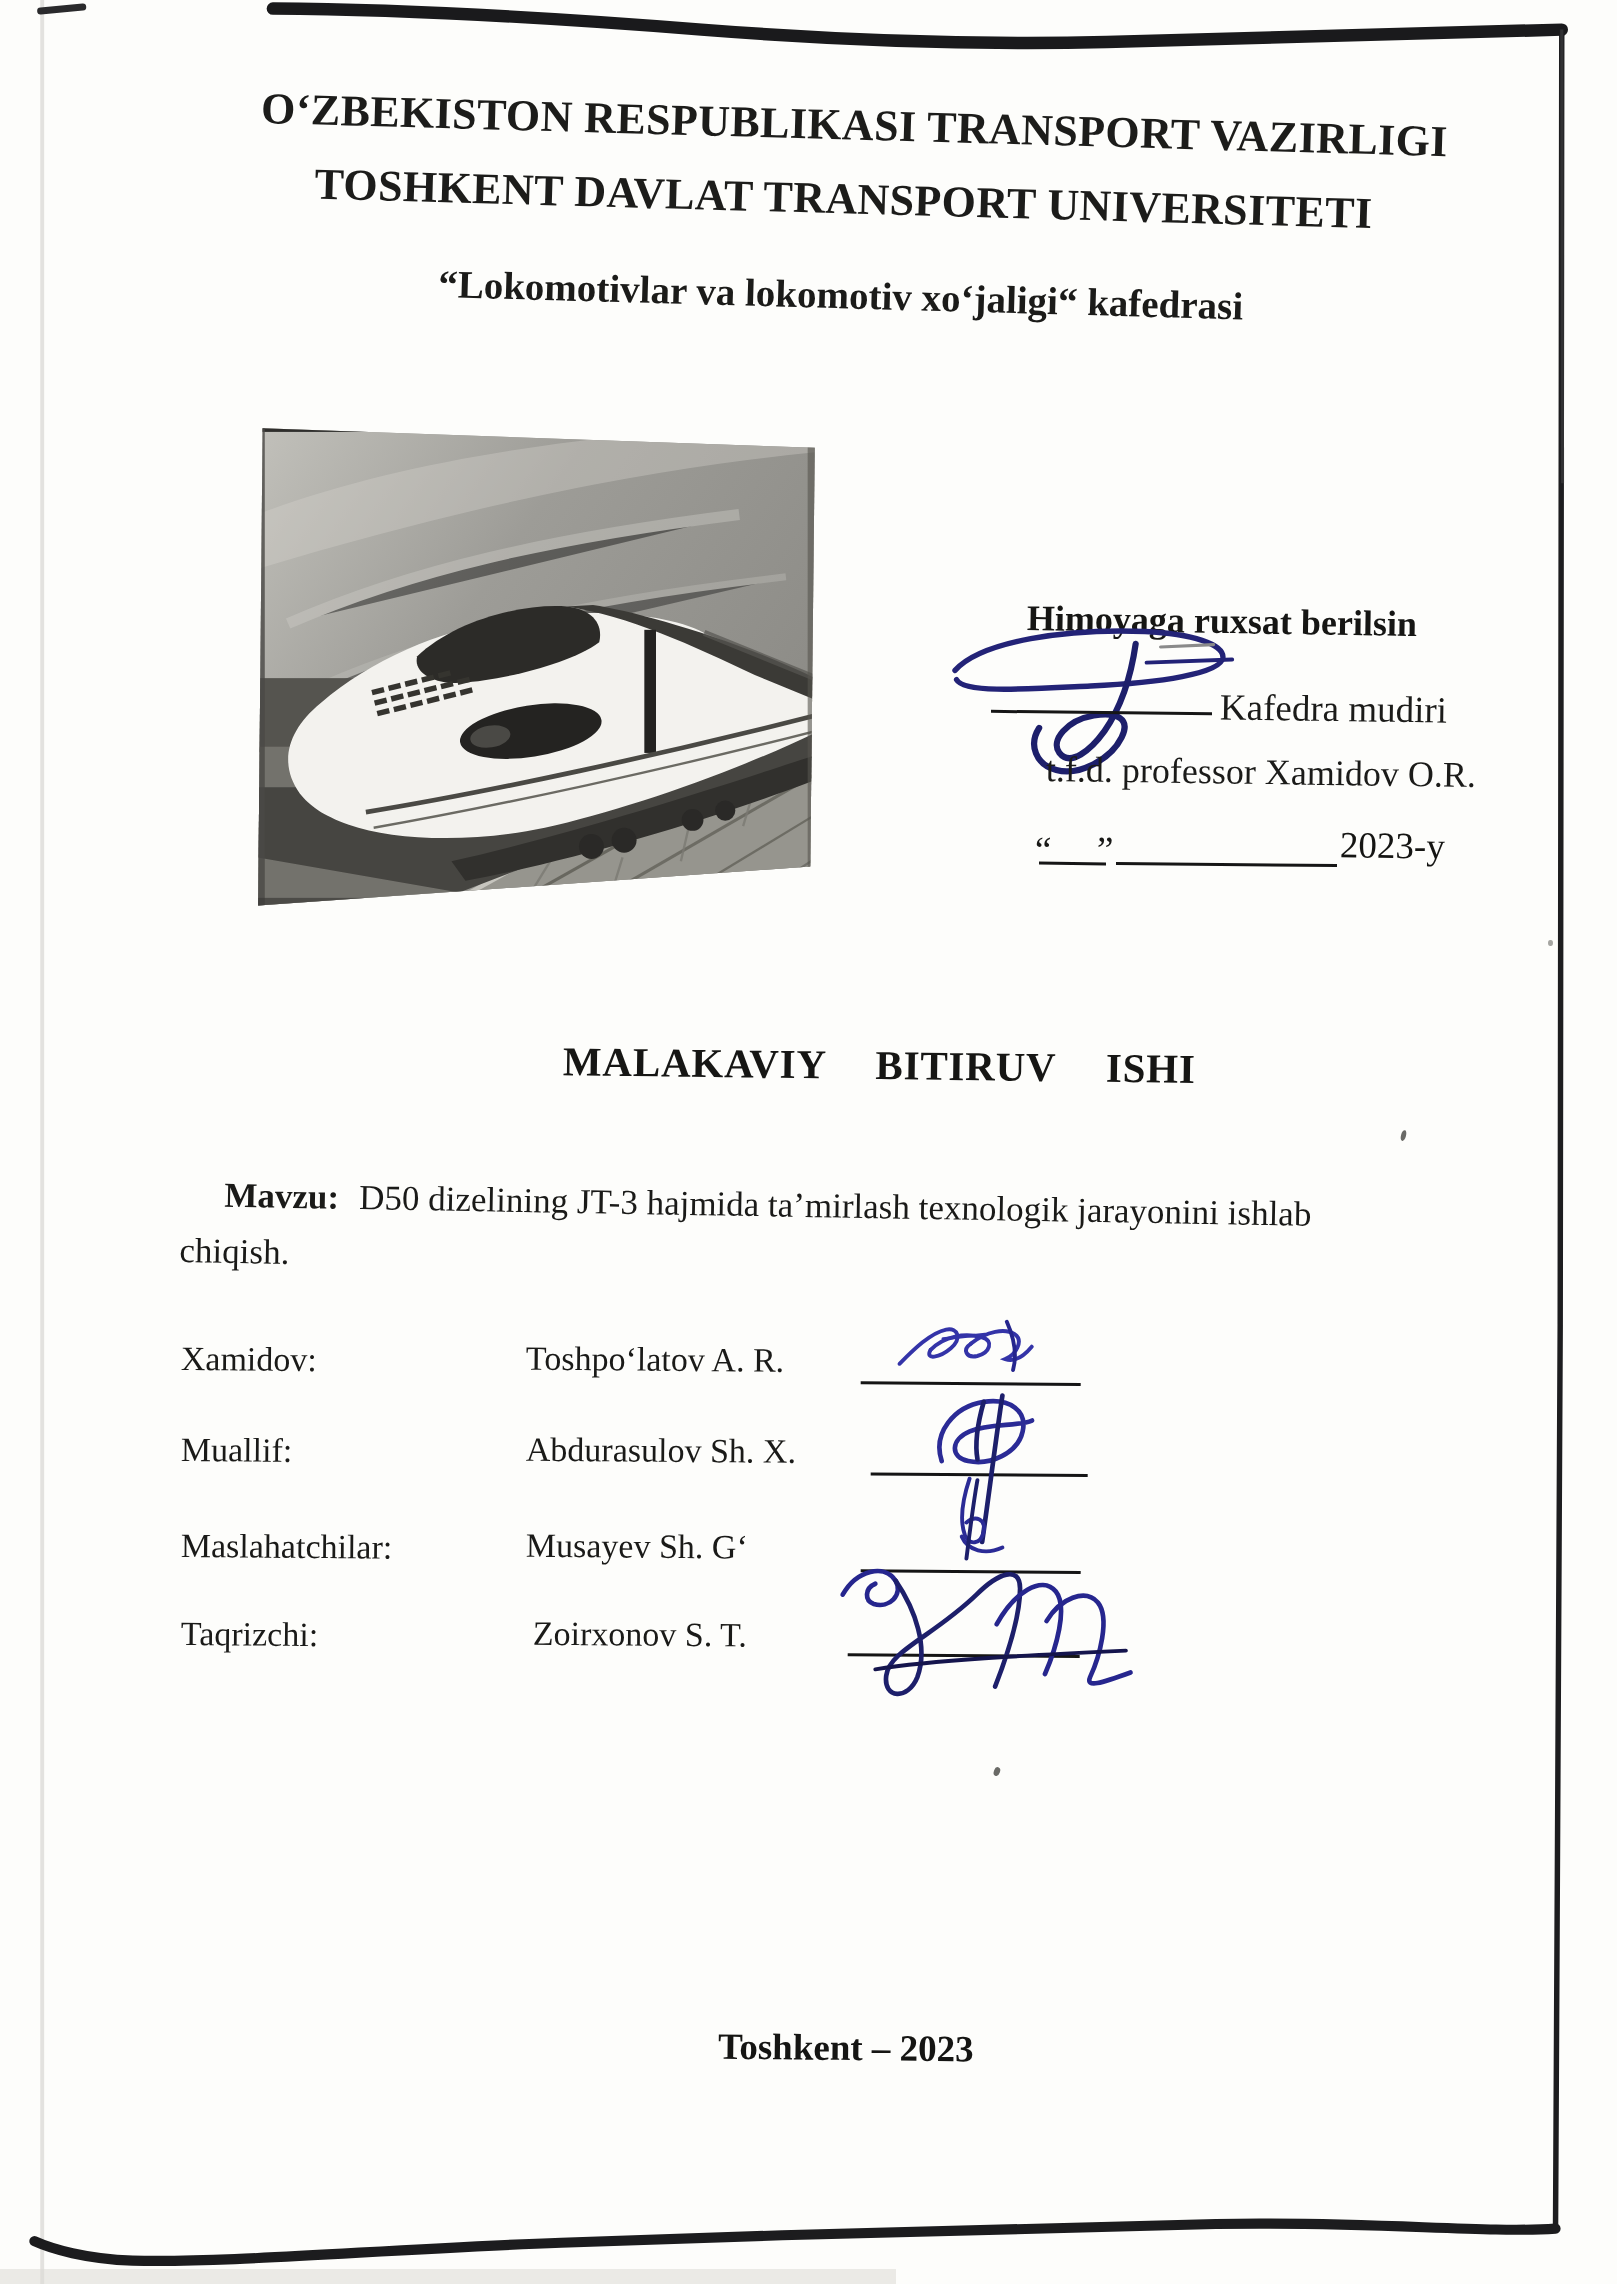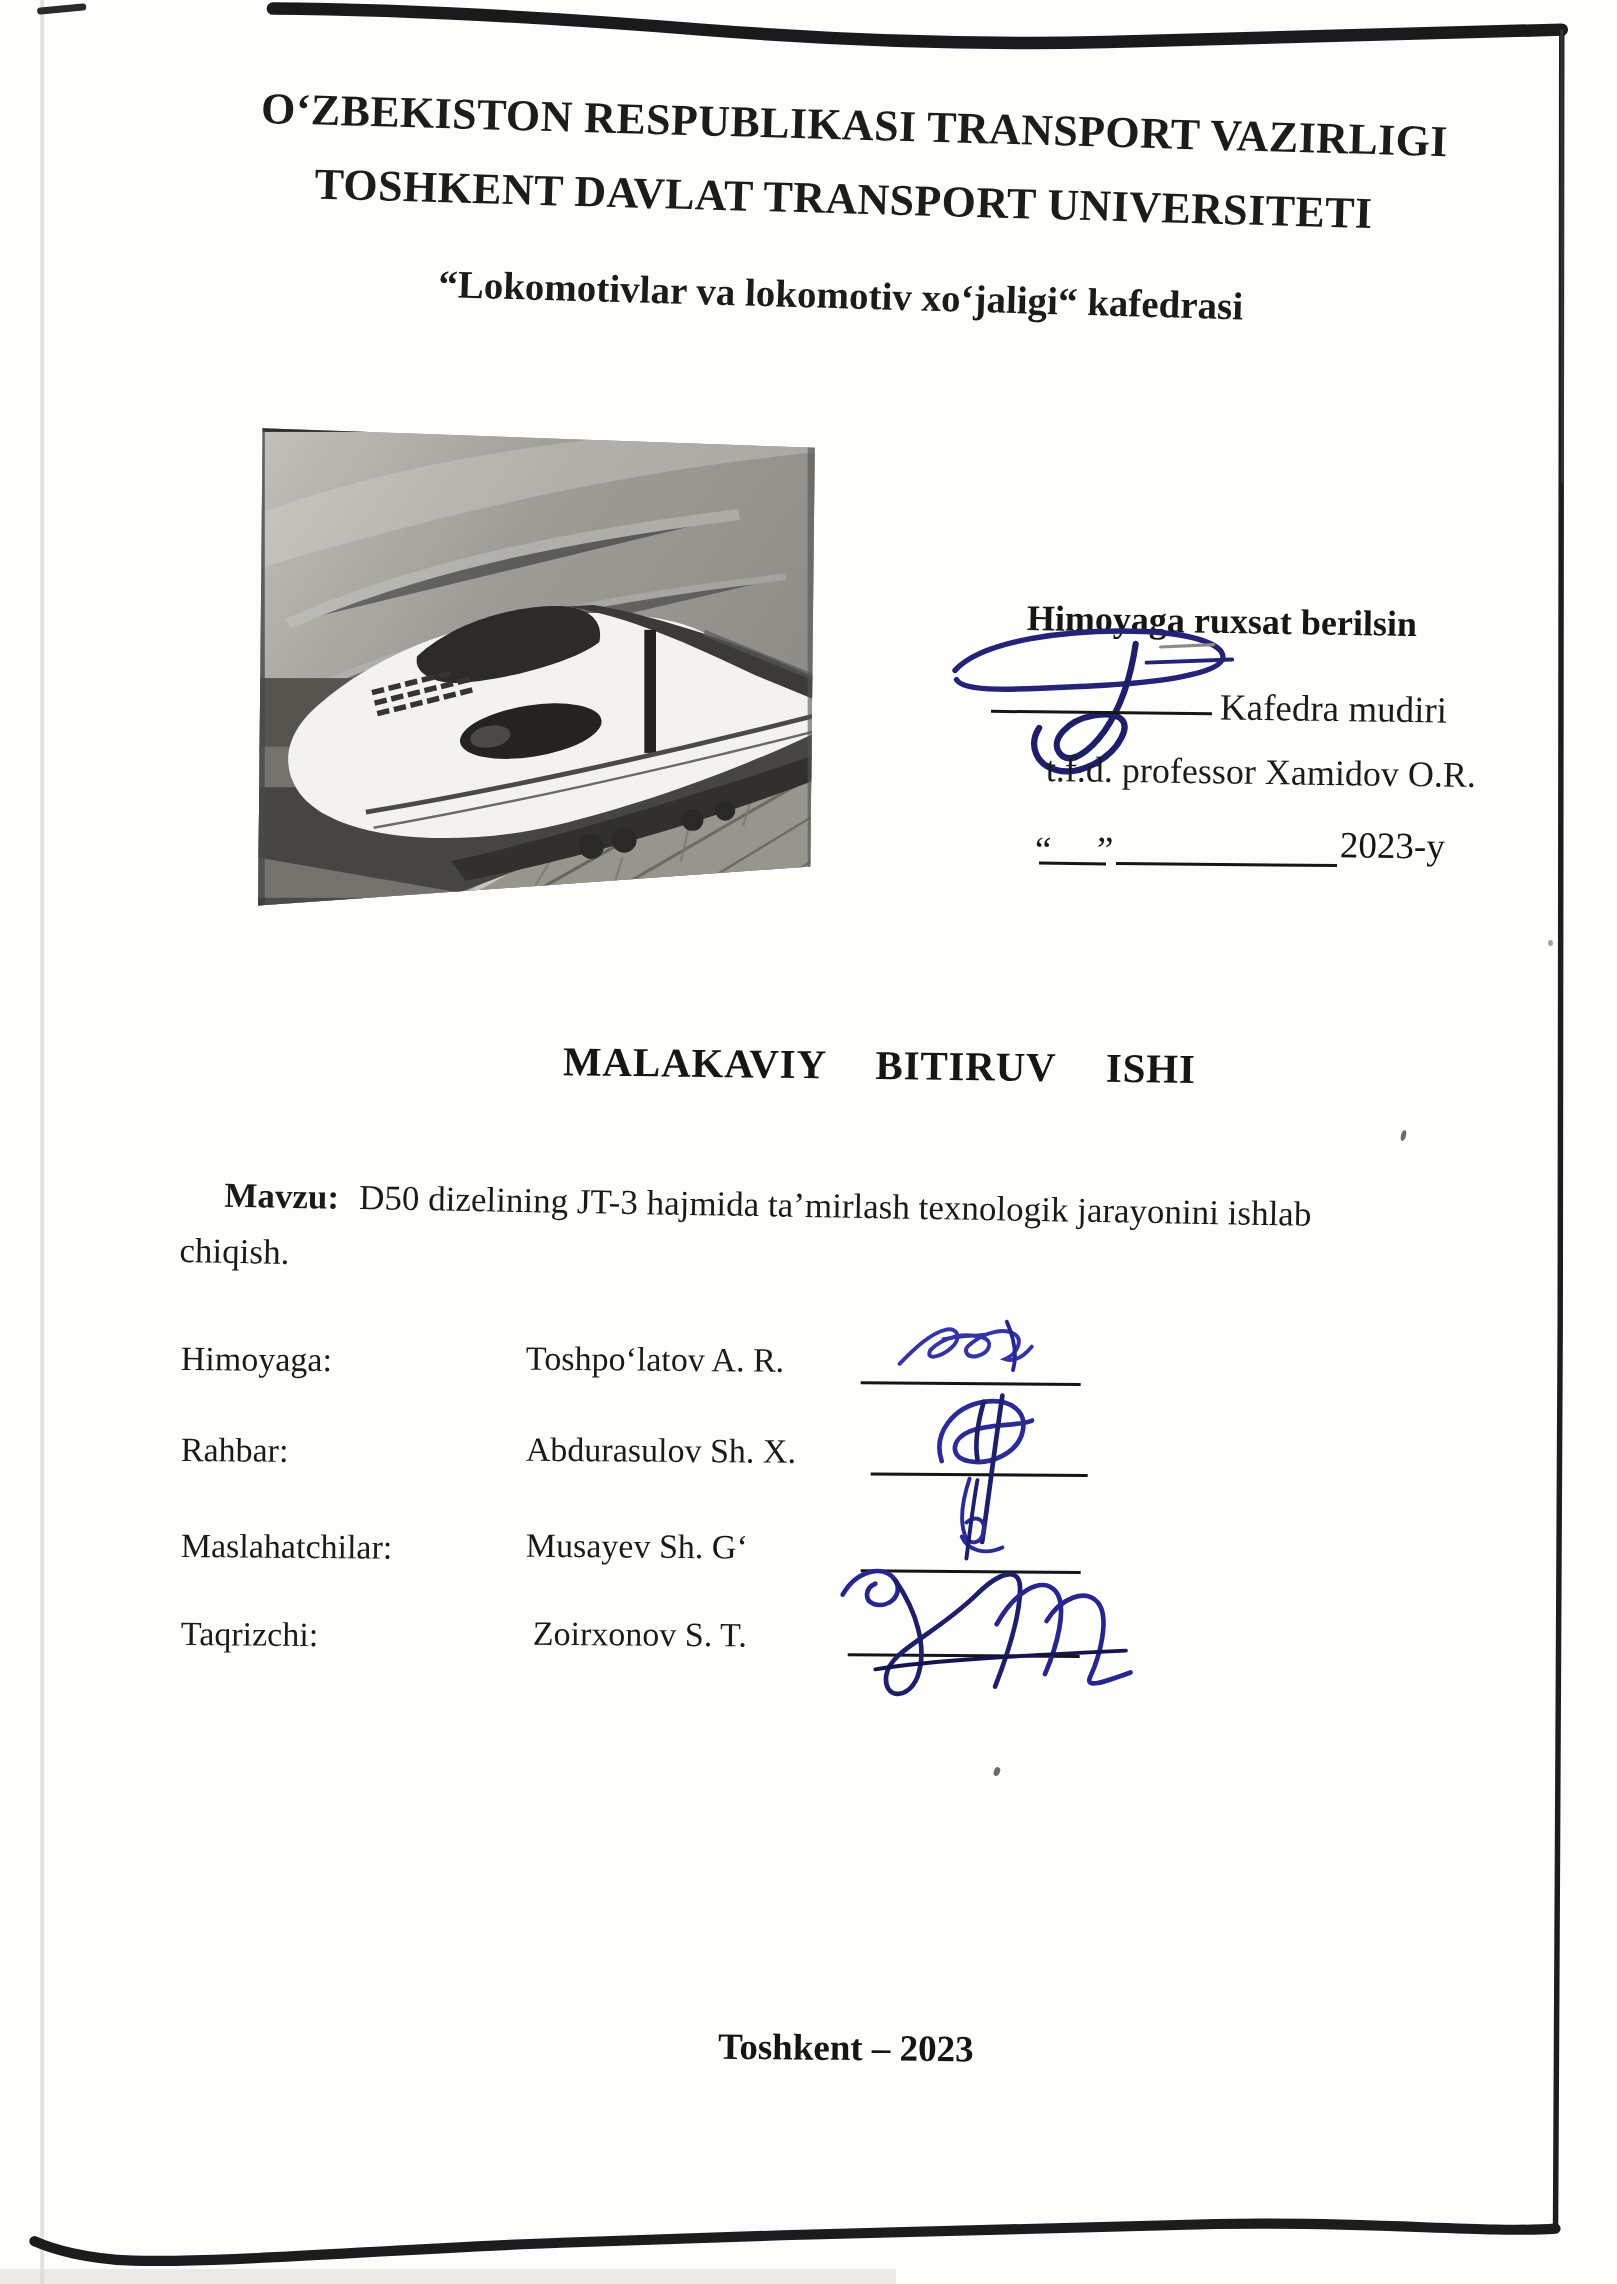--- a/index.html
+++ b/index.html
@@ -197,26 +197,26 @@
   <div class="abs year">2023-y</div>
 
   <div class="abs work-type">MALAKAVIY  BITIRUV  ISHI</div>
 
   <div class="abs topic">
     <span class="t1"><span class="lbl">Mavzu:</span><span>D50 dizelining JT-3 hajmida ta’mirlash texnologik jarayonini ishlab</span></span>
     <span class="t2">chiqish.</span>
   </div>
 
   <div class="abs prow row1">
-    <span class="role">Himoyaga:</span>
+    <span class="role">Xamidov:</span>
     <span class="name">Toshpo‘latov A. R.</span>
     <span class="ul-r ul-r1"></span>
   </div>
   <div class="abs prow row2">
-    <span class="role">Rahbar:</span>
+    <span class="role">Muallif:</span>
     <span class="name">Abdurasulov Sh. X.</span>
     <span class="ul-r ul-r2"></span>
   </div>
   <div class="abs prow row3">
     <span class="role">Maslahatchilar:</span>
     <span class="name">Musayev Sh. G‘</span>
     <span class="ul-r ul-r3"></span>
   </div>
   <div class="abs prow row4">
     <span class="role">Taqrizchi:</span>

